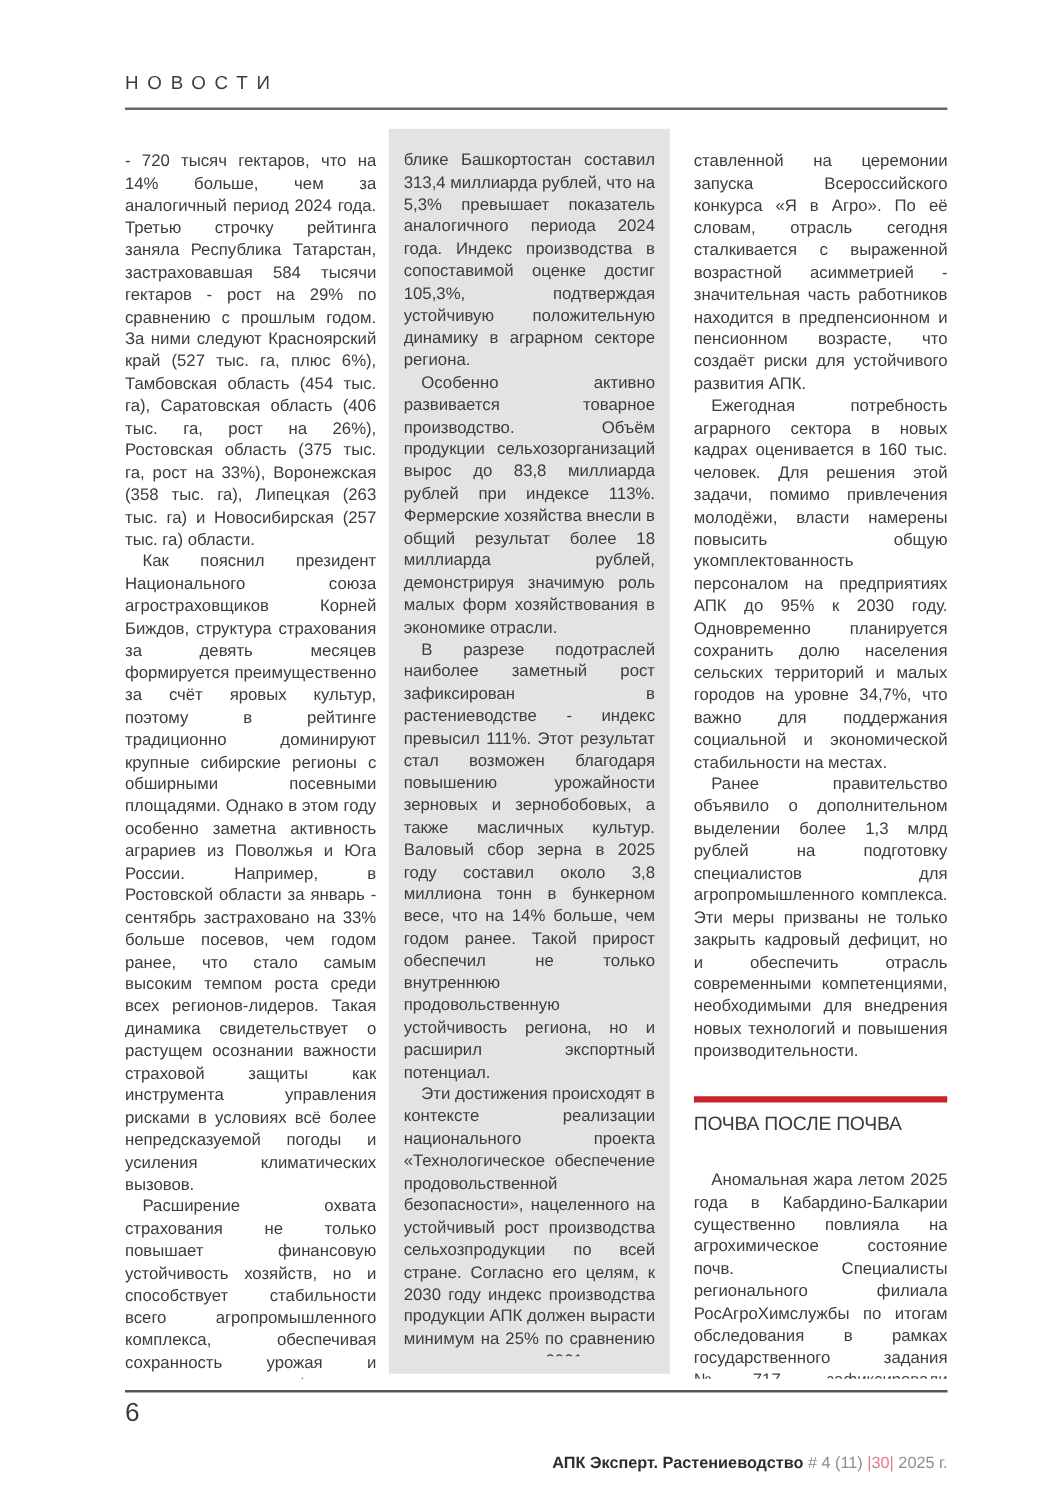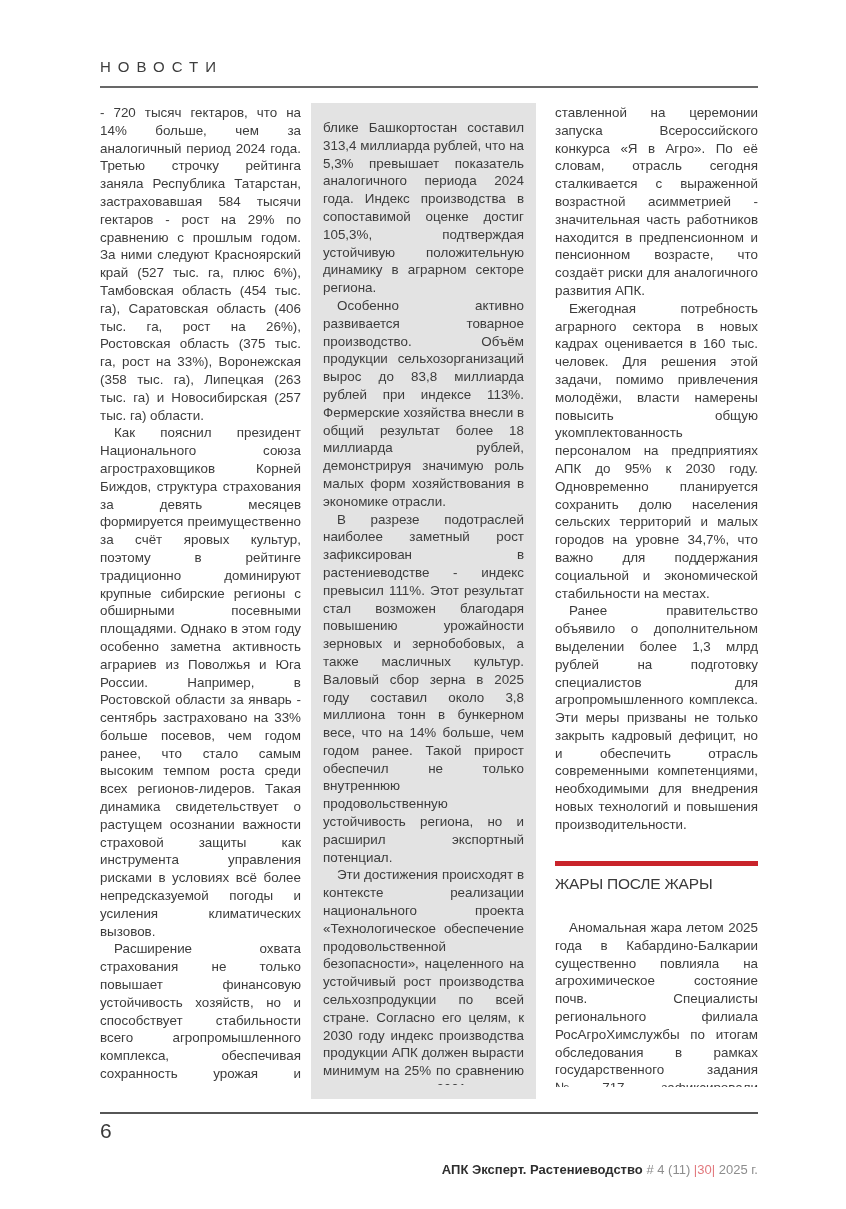--- a/index.html
+++ b/index.html
@@ -8,21 +8,21 @@
     font-family:"Liberation Sans", sans-serif; color:#3c3c3c; overflow:hidden;border-radius:19px;
   }
   .kicker {
     position:absolute; left:100px; top:58px;
     font-size:15px; letter-spacing:7px; color:#3d3d3d; font-weight:400;
   }
   .header-rule {
     position:absolute; left:100px; top:86px; width:658px; height:2px; background:#686868;
   }
   .col {
-    position:absolute; top:104px; width:201px; height:983px; overflow:hidden;
+    position:absolute; top:120px; width:201px; height:983px; overflow:hidden;
     font-size:13.4px; line-height:17.8px; text-align:justify; color:#3c3c3c;
   }
   .col-1 { left:100px; }
   .col-3 { left:555px; width:203px; }
   .gray-panel {
     position:absolute; left:311px; top:103px; width:225px; height:996px;
     background:#e3e3e3; box-sizing:border-box; padding:16px 12px 0 12px;
   }
   .col-2-body {
     width:201px; height:966px; overflow:hidden;
@@ -68,26 +68,26 @@
     <div class="col-2-body">
       <p class="para">блике Башкортостан составил 313,4 миллиарда рублей, что на 5,3% превышает показатель аналогичного периода 2024 года. Индекс производства в сопоставимой оценке достиг 105,3%, подтверждая устойчивую положительную динамику в аграрном секторе региона.</p>
       <p class="para indent">Особенно активно развивается товарное производство. Объём продукции сельхозорганизаций вырос до 83,8 миллиарда рублей при индексе 113%. Фермерские хозяйства внесли в общий результат более 18 миллиарда рублей, демонстрируя значимую роль малых форм хозяйствования в экономике отрасли.</p>
       <p class="para indent">В разрезе подотраслей наиболее заметный рост зафиксирован в растениеводстве - индекс превысил 111%. Этот результат стал возможен благодаря повышению урожайности зерновых и зернобобовых, а также масличных культур. Валовый сбор зерна в 2025 году составил около 3,8 миллиона тонн в бункерном весе, что на 14% больше, чем годом ранее. Такой прирост обеспечил не только внутреннюю продовольственную устойчивость региона, но и расширил экспортный потенциал.</p>
       <p class="para indent">Эти достижения происходят в контексте реализации национального проекта «Технологическое обеспечение продовольственной безопасности», нацеленного на устойчивый рост производства сельхозпродукции по всей стране. Согласно его целям, к 2030 году индекс производства продукции АПК должен вырасти минимум на 25% по сравнению с уровнем 2021 года. Башкортостан уже сегодня вносит весомый вклад в достижение этой стратегической задачи.</p>
 
     </div>
   </div>
 
   <div class="col col-3">
-    <p class="para">ставленной на церемонии запуска Всероссийского конкурса «Я в Агро». По её словам, отрасль сегодня сталкивается с выраженной возрастной асимметрией - значительная часть работников находится в предпенсионном и пенсионном возрасте, что создаёт риски для аналогичного развития АПК.</p>
+    <p class="para">ставленной на церемонии запуска Всероссийского конкурса «Я в Агро». По её словам, отрасль сегодня сталкивается с выраженной возрастной асимметрией - значительная часть работников находится в предпенсионном и пенсионном возрасте, что создаёт риски для устойчивого развития АПК.</p>
     <p class="para indent">Ежегодная потребность аграрного сектора в новых кадрах оценивается в 160 тыс. человек. Для решения этой задачи, помимо привлечения молодёжи, власти намерены повысить общую укомплектованность персоналом на предприятиях АПК до 95% к 2030 году. Одновременно планируется сохранить долю населения сельских территорий и малых городов на уровне 34,7%, что важно для поддержания социальной и экономической стабильности на местах.</p>
     <p class="para indent">Ранее правительство объявило о дополнительном выделении более 1,3 млрд рублей на подготовку специалистов для агропромышленного комплекса. Эти меры призваны не только закрыть кадровый дефицит, но и обеспечить отрасль современными компетенциями, необходимыми для внедрения новых технологий и повышения производительности.</p>
     <div class="heading-block">
       <div class="heading-bar"></div>
-      <h2 class="section-heading">ЖАРЫ ПОСЛЕ ЖАРЫ</h2>
+      <h2 class="section-heading">ПОЧВА ПОСЛЕ ПОЧВА</h2>
     </div>
     <p class="para indent">Аномальная жара летом 2025 года в Кабардино-Балкарии существенно повлияла на агрохимическое состояние почв. Специалисты регионального филиала РосАгроХимслужбы по итогам обследования в рамках государственного задания №717 зафиксировали значительные изменения в содержании подвижных форм меди, марганца и цинка в почвах под многолетними насаждениями. Жаркая погода нарушила водный режим и естественные почвенные процессы, что снизило доступность ключевых микроэлементов для растений.</p>
 
   </div>
 
   <div class="footer-rule"></div>
   <div class="page-number">6</div>
   <div class="footer-right">
     <span class="footer-journal">АПК Эксперт. Растениеводство</span>
     <span># 4 (11)</span>

